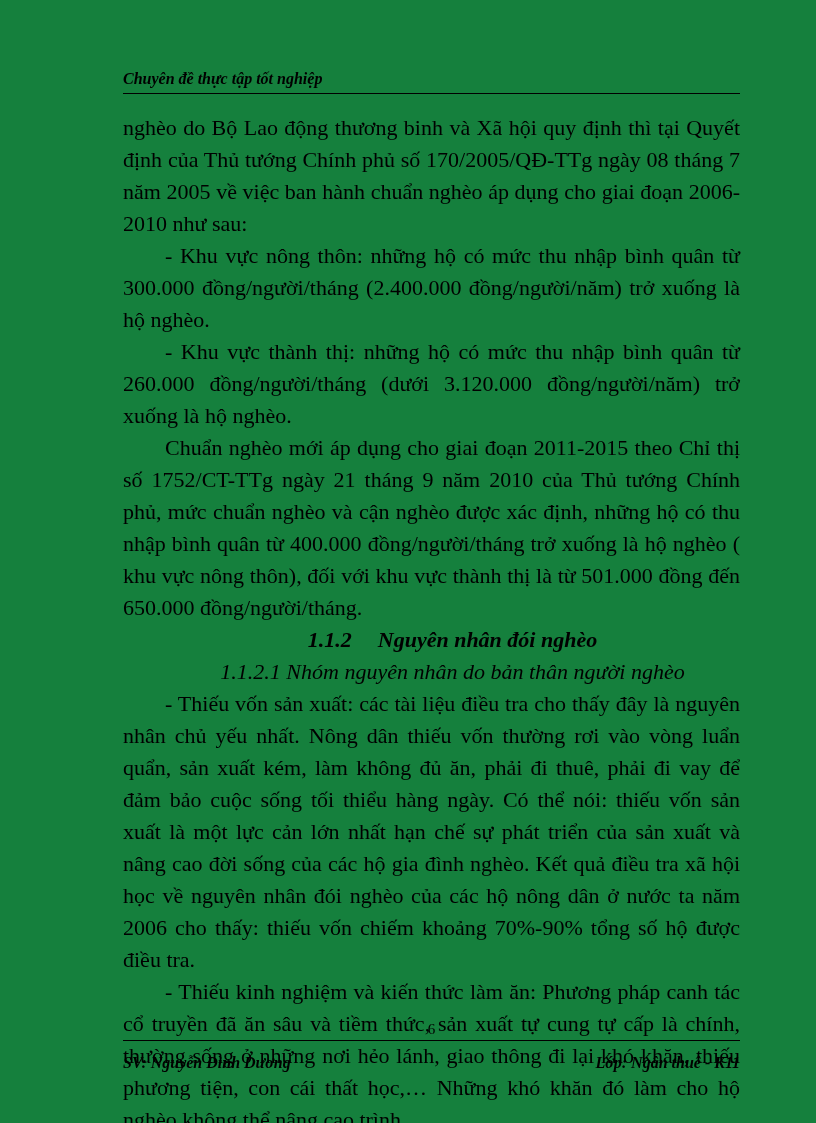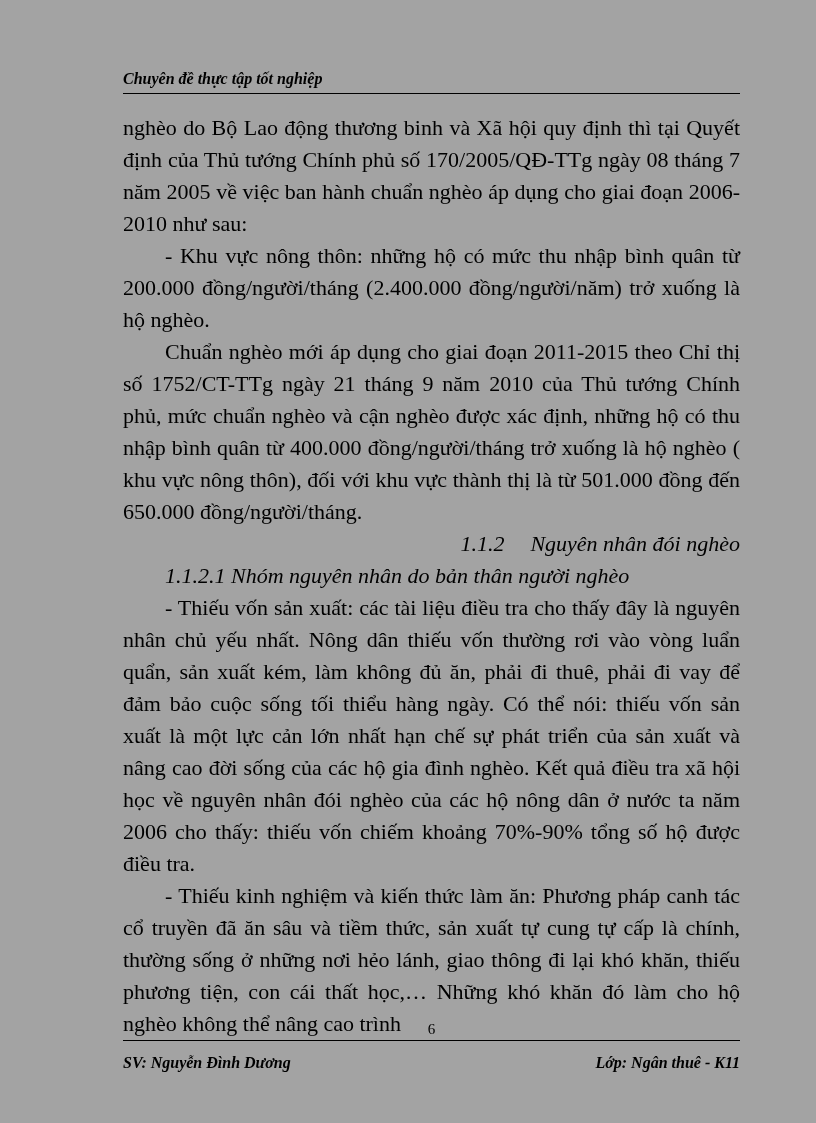--- a/index.html
+++ b/index.html
@@ -5,21 +5,21 @@
   html, body {
     margin: 0;
     padding: 0;
     background: #e8e8e8;
   }
   .page {
     position: relative;
     width: 816px;
     height: 1123px;
     margin: 0 auto;
-    background: #a3a3a3;
+    background: #15803d;
     font-family: "Liberation Serif", "DejaVu Serif", serif;
     color: #000000;
     overflow: hidden;
   }
   
   .header {
     position: absolute;
     top: 70px;
     left: 123px;
     right: 76px;
@@ -45,33 +45,33 @@
   .body-text p {
     margin: 0;
   }
   .p-indent {
     text-indent: 42px;
   }
   .p-noindent {
     text-indent: 0;
   }
   .heading {
-    font-weight: normal;
+    font-weight: bold;
     font-style: italic;
     padding-left: 42px;
-    text-align: right;
+    text-align: center;
   }
   .heading .tab-gap {
     display: inline-block;
     width: 26px;
   }
   .subheading {
     font-style: italic;
     padding-left: 42px;
-    text-align: left;
+    text-align: center;
   }
   
   .footer {
     position: absolute;
     left: 123px;
     right: 76px;
     top: 1018px;
   }
   .page-number {
     text-align: center;
@@ -92,21 +92,22 @@
 <body>
 
 <div class="page">
 
   <div class="header">
     <span>Chuyên đề thực tập tốt nghiệp</span>
   </div>
 
   <div class="body-text">
     <p class="p-noindent">nghèo do Bộ Lao động thương binh và Xã hội quy định thì tại Quyết định của Thủ tướng Chính phủ số 170/2005/QĐ-TTg ngày 08 tháng 7 năm 2005 về việc ban hành chuẩn nghèo áp dụng cho giai đoạn 2006-2010 như sau:</p>
-    <p class="p-indent">- Khu vực nông thôn: những hộ có mức thu nhập bình quân từ 200.000 đồng/người/tháng (2.400.000 đồng/người/năm) trở xuống là hộ nghèo.</p>
+    <p class="p-indent">- Khu vực nông thôn: những hộ có mức thu nhập bình quân từ 300.000 đồng/người/tháng (2.400.000 đồng/người/năm) trở xuống là hộ nghèo.</p>
+    <p class="p-indent">- Khu vực thành thị: những hộ có mức thu nhập bình quân từ 260.000 đồng/người/tháng (dưới 3.120.000 đồng/người/năm) trở xuống là hộ nghèo.</p>
     <p class="p-indent">Chuẩn nghèo mới áp dụng cho giai đoạn 2011-2015 theo Chỉ thị số 1752/CT-TTg ngày 21 tháng 9 năm 2010 của Thủ tướng Chính phủ, mức chuẩn nghèo và cận nghèo được xác định, những hộ có thu nhập bình quân từ 400.000 đồng/người/tháng trở xuống là hộ nghèo ( khu vực nông thôn), đối với khu vực thành thị là từ 501.000 đồng đến 650.000 đồng/người/tháng.</p>
     <p class="heading"><span>1.1.2</span><span class="tab-gap"></span><span>Nguyên nhân đói nghèo</span></p>
     <p class="subheading">1.1.2.1 Nhóm nguyên nhân do bản thân người nghèo</p>
     <p class="p-indent">- Thiếu vốn sản xuất: các tài liệu điều tra cho thấy đây là nguyên nhân chủ yếu nhất. Nông dân thiếu vốn thường rơi vào vòng luẩn quẩn, sản xuất kém, làm không đủ ăn, phải đi thuê, phải đi vay để đảm bảo cuộc sống tối thiểu hàng ngày. Có thể nói: thiếu vốn sản xuất là một lực cản lớn nhất hạn chế sự phát triển của sản xuất và nâng cao đời sống của các hộ gia đình nghèo. Kết quả điều tra xã hội học về nguyên nhân đói nghèo của các hộ nông dân ở nước ta năm 2006 cho thấy: thiếu vốn chiếm khoảng 70%-90% tổng số hộ được điều tra.</p>
     <p class="p-indent">- Thiếu kinh nghiệm và kiến thức làm ăn: Phương pháp canh tác cổ truyền đã ăn sâu và tiềm thức, sản xuất tự cung tự cấp là chính, thường sống ở những nơi hẻo lánh, giao thông đi lại khó khăn, thiếu phương tiện, con cái thất học,… Những khó khăn đó làm cho hộ nghèo không thể nâng cao trình</p>
   </div>
 
   <div class="footer">
     <div class="page-number">6</div>
     <div class="footer-rule-row">

